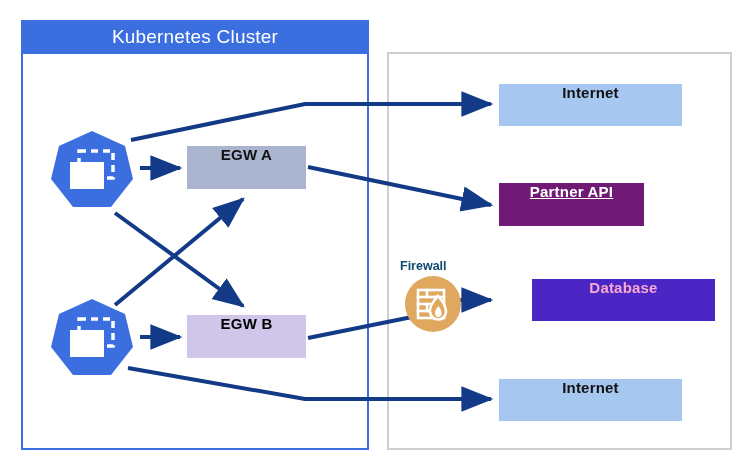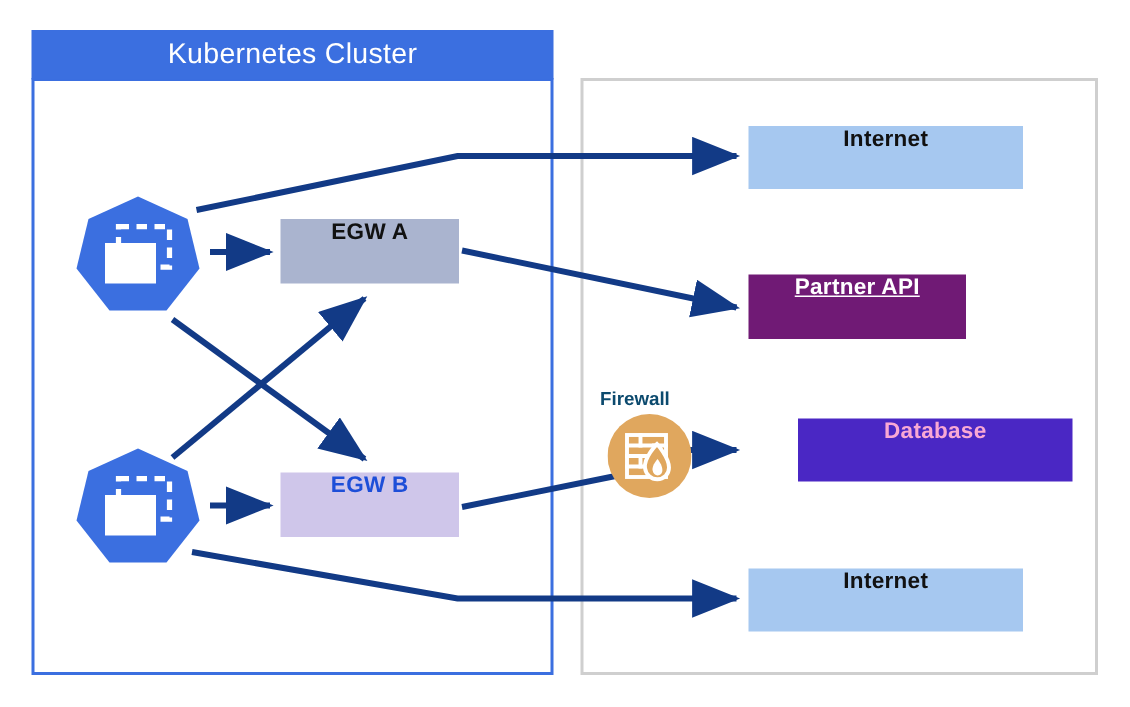--- a/index.html
+++ b/index.html
@@ -70,21 +70,21 @@
     font-weight: bold;
     letter-spacing: 0.2px;
     z-index: 6;
   }
   #box-egw-a {
     left: 187px; top: 146px; width: 119px; height: 43px;
     background: #aab4cf; color: #111111;
   }
   #box-egw-b {
     left: 187px; top: 315px; width: 119px; height: 43px;
-    background: #cfc6ea; color: #1d4ed8;
+    background: #cfc6ea; color: #000000;
   }
   #box-internet-top {
     left: 499px; top: 84px; width: 183px; height: 42px;
     background: #a6c8f0; color: #111111;
   }
   #box-partner-api {
     left: 499px; top: 183px; width: 145px; height: 43px;
     background: #701a75; color: #ffffff; text-decoration: underline;
   }
   #box-database {

